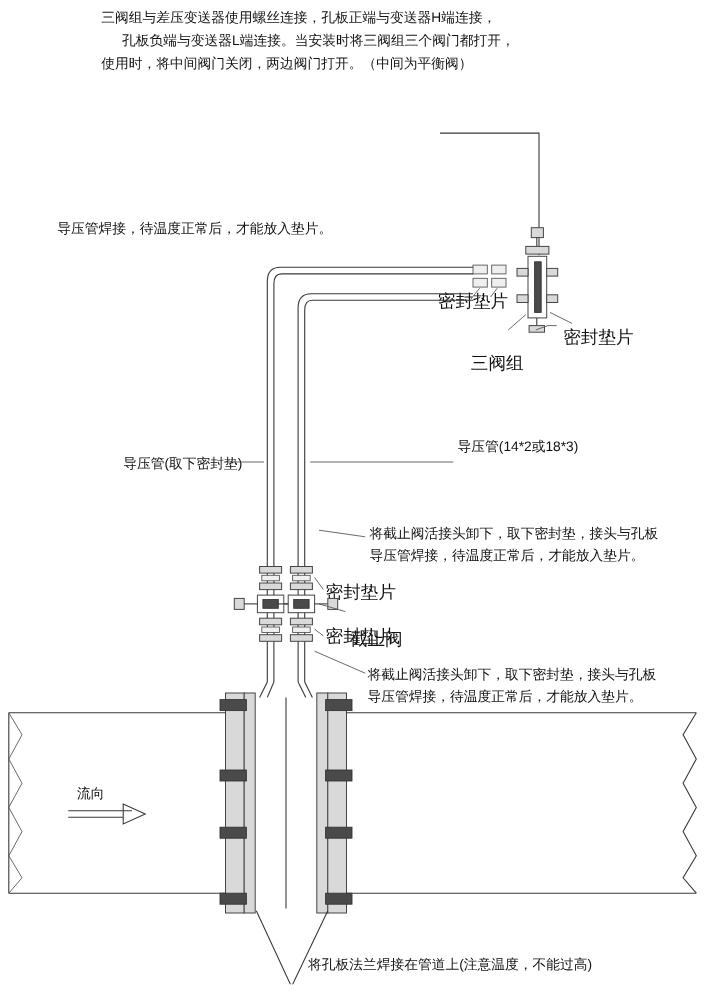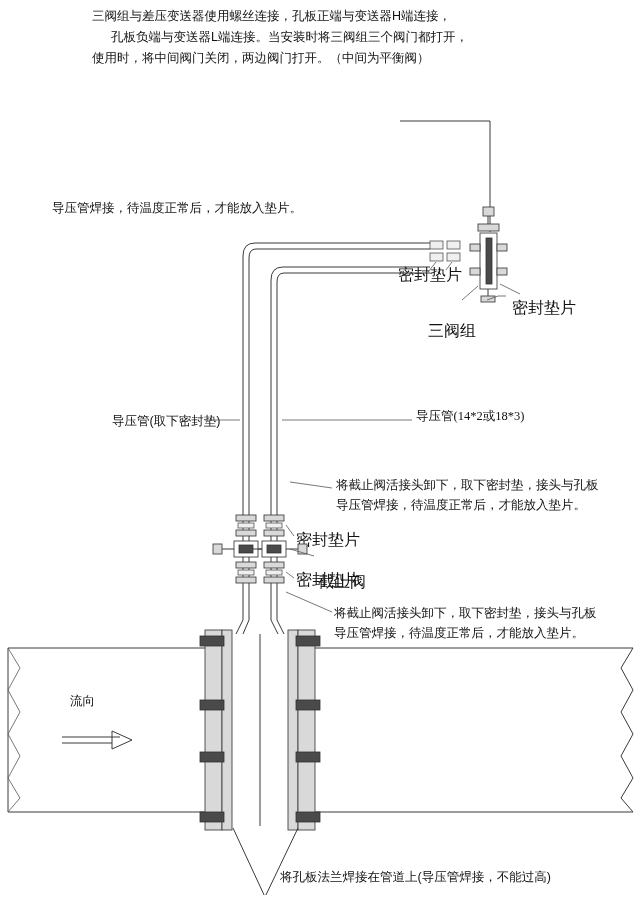--- a/index.html
+++ b/index.html
@@ -52,35 +52,35 @@
   <div class="txt" style="left:92px; top:29px;margin-left:19px;">孔板负端与变送器L端连接。当安装时将三阀组三个阀门都打开，</div>
   <div class="txt" style="left:92px; top:50px;">使用时，将中间阀门关闭，两边阀门打开。（中间为平衡阀）</div>
 
   <div class="txt" style="left:52px; top:200px;">导压管焊接，待温度正常后，才能放入垫片。</div>
 
   <div class="txt small" style="left:398px; top:267px;">密封垫片</div>
   <div class="txt small" style="left:428px; top:303px;margin-top:20px;">三阀组</div>
   <div class="txt small" style="left:512px; top:300px;">密封垫片</div>
 
   <div class="txt" style="left:112px; top:413px;">导压管(取下密封垫)</div>
-  <div class="txt" style="left:416px; top:408px;font-family:Liberation Serif, serif;">导压管(14*2或18*3)</div>
+  <div class="txt" style="left:416px; top:398px;">导压管(14*2或18*3)</div>
 
   <div class="txt" style="left:336px; top:477px;">将截止阀活接头卸下，取下密封垫，接头与孔板</div>
   <div class="txt" style="left:336px; top:497px;">导压管焊接，待温度正常后，才能放入垫片。</div>
 
   <div class="txt small" style="left:296px; top:532px;">密封垫片</div>
   <div class="txt small" style="left:318px; top:574px;">截止阀</div>
   <div class="txt small" style="left:296px; top:572px;">密封垫片</div>
 
   <div class="txt" style="left:334px; top:605px;">将截止阀活接头卸下，取下密封垫，接头与孔板</div>
   <div class="txt" style="left:334px; top:625px;">导压管焊接，待温度正常后，才能放入垫片。</div>
 
-  <div class="txt" style="left:70px; top:693px;">流向</div>
-
-  <div class="txt" style="left:280px; top:869px;">将孔板法兰焊接在管道上(导压管焊接，不能过高)</div>
+  <div class="txt" style="left:70px; top:713px;">流向</div>
+
+  <div class="txt" style="left:280px; top:869px;">将孔板法兰焊接在管道上(注意温度，不能过高)</div>
 
   <svg class="layer" viewBox="0 0 641 903">
 
     <g>
       <path class="ln" d="M400 121 L490 121 L490 232"></path>
     </g>
 
     <g>
 
       <rect class="fill-grey" x="483" y="207" width="11" height="9"></rect>

